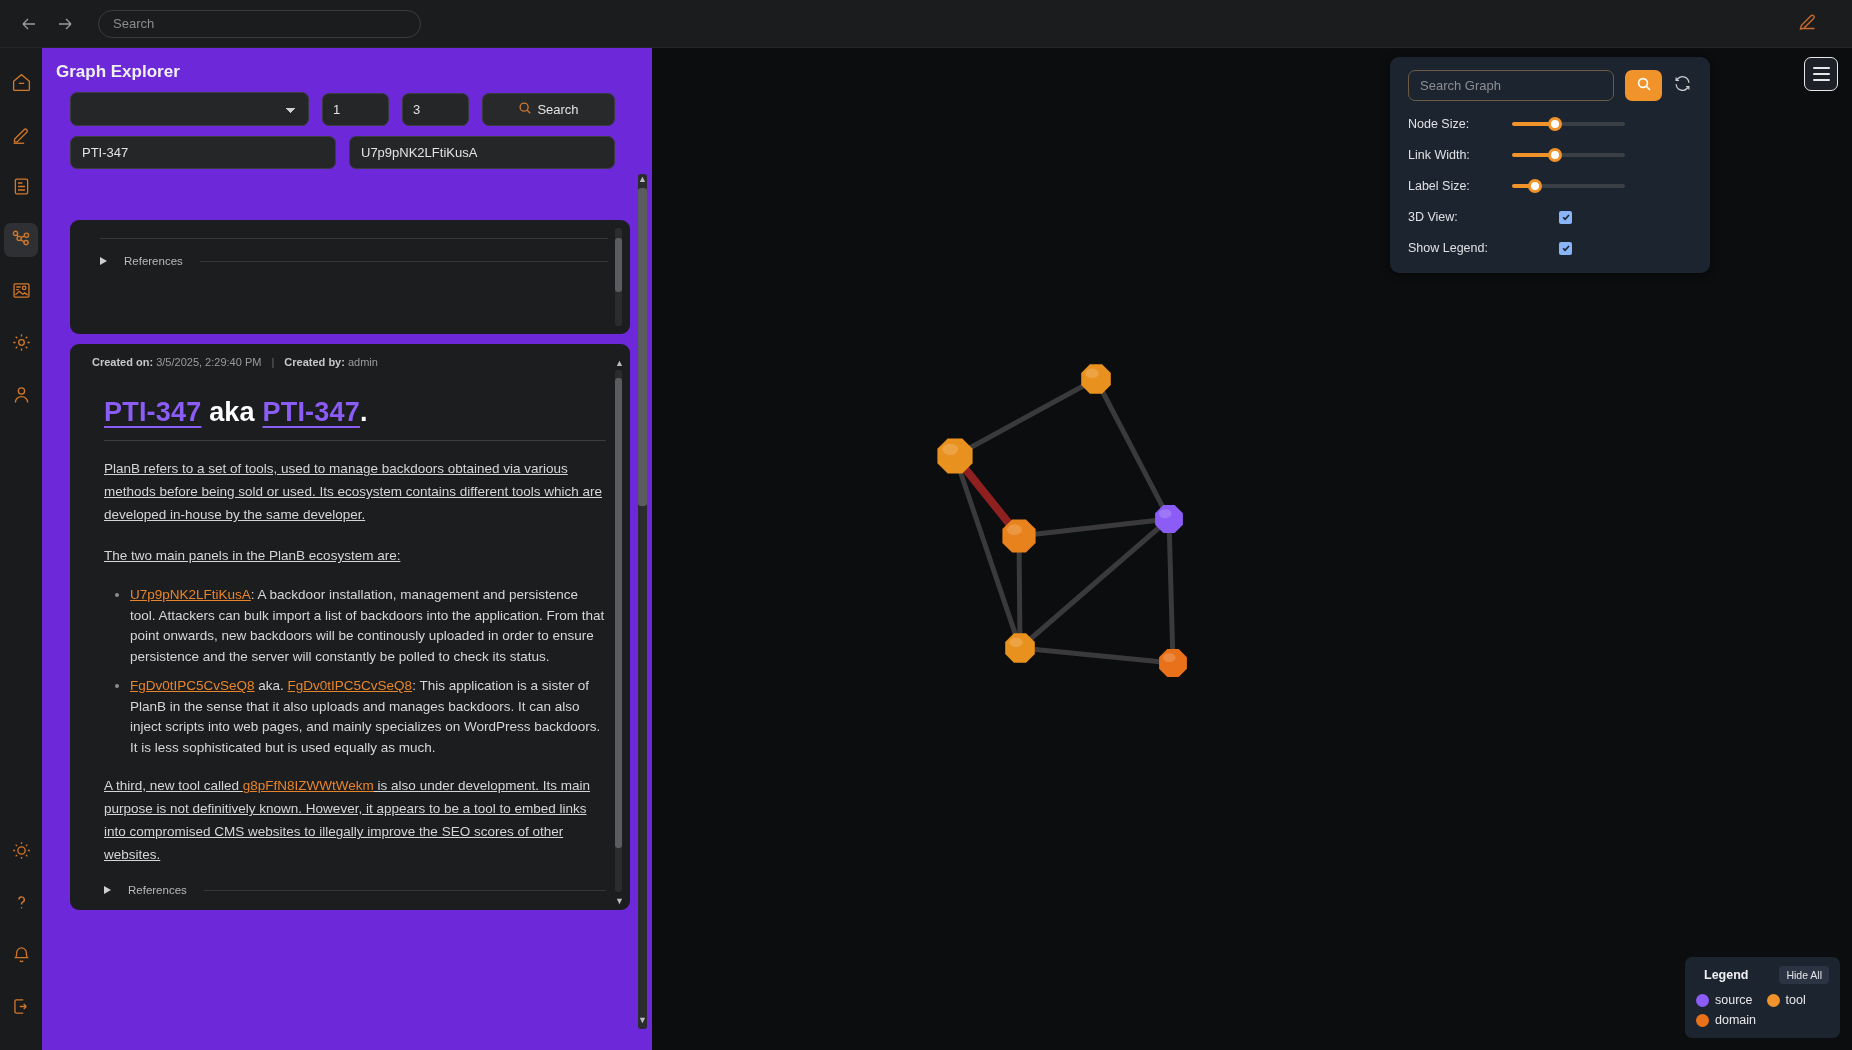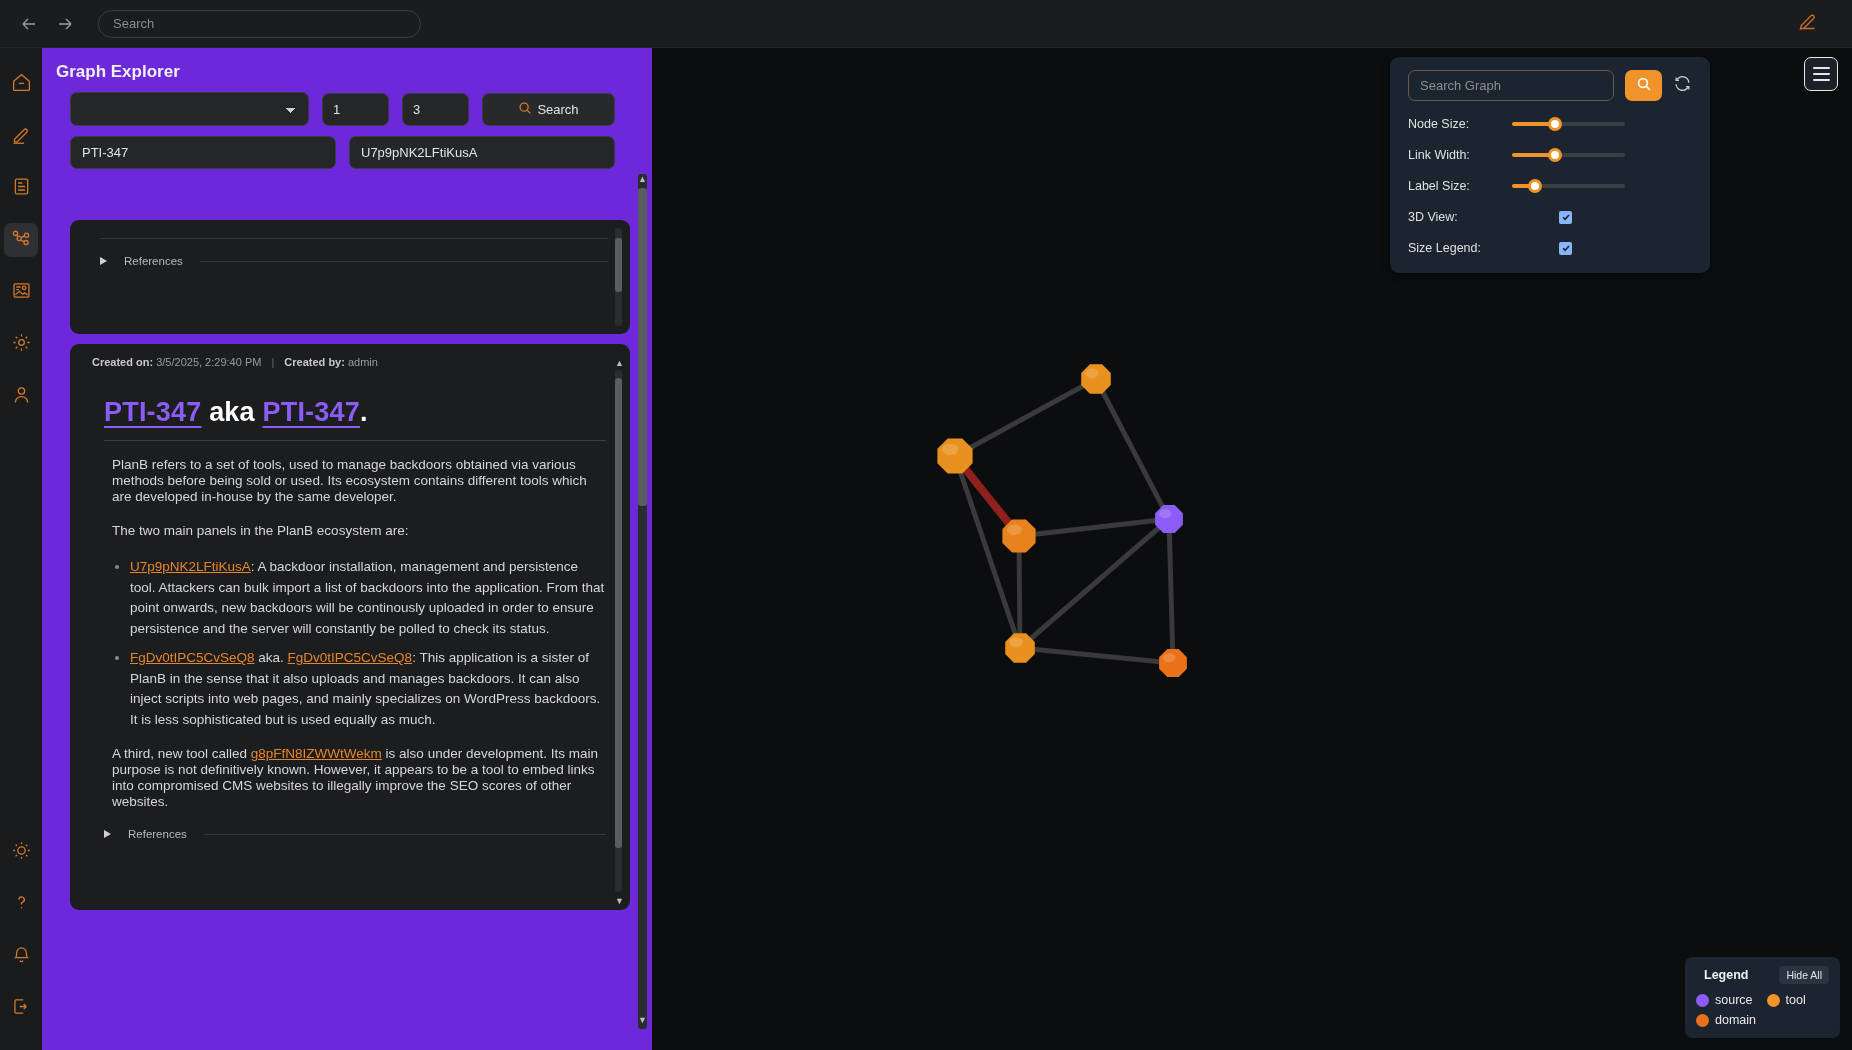--- a/index.html
+++ b/index.html
@@ -96,21 +96,21 @@
   .refs-line { flex:1; height:1px; background:#343639; }
 
   .meta { color:#9b9b9e; font-size:11px; padding:12px 0 0 22px; }
   .meta b { color:#c9c9cc; font-weight:bold; }
   .meta .sep { color:#6a6a6d; margin:0 7px; }
 
   .doc { padding:6px 24px 0 34px; }
   .doc h1 { margin:23px 0 0 0; font-size:27px; font-weight:bold; color:#ffffff; letter-spacing:0.2px; }
   .doc h1 a { color:#8b5cf6; text-decoration:underline; text-underline-offset:5px; }
   .doc .h-rule { height:1px; background:#3a3c3f; margin:12px 0 16px 0; }
-  .doc p { color:#d6d6d9; font-size:13.5px; line-height:16px; margin:0 0 18px 8px; }
+  .doc p { color:#d6d6d9; font-size:13.5px; line-height:23px; margin:0 0 18px 0;text-decoration:underline; }
   .doc ul { margin:0 0 16px 0; padding-left:26px; }
   .doc li { color:#d6d6d9; font-size:13.5px; line-height:20.5px; margin-bottom:9px; }
   .doc li::marker { color:#8b8b8e; }
   .doc a.o { color:#e8852a; text-decoration:underline; }
 
   
   .sbar { position:absolute; background:#2a2c2e; border-radius:3px; }
   .sthumb { position:absolute; background:#5a5c5f; border-radius:3px; }
   .sarrow { position:absolute; color:#bcbcbf; font-size:9px; text-align:center; }
 
@@ -480,21 +480,21 @@
         <span class="clabel">3D View:</span>
         <div class="cbx">
           <span>
             <svg width="10" height="10" viewBox="0 0 12 12" fill="none" stroke="#1c2430" stroke-width="2">
               <path d="M2.5 6.3l2.4 2.4L9.6 3.6"></path>
             </svg>
           </span>
         </div>
       </div>
       <div class="crow" style="margin-bottom:0">
-        <span class="clabel">Size Legend:</span>
+        <span class="clabel">Show Legend:</span>
         <div class="cbx">
           <span>
             <svg width="10" height="10" viewBox="0 0 12 12" fill="none" stroke="#1c2430" stroke-width="2">
               <path d="M2.5 6.3l2.4 2.4L9.6 3.6"></path>
             </svg>
           </span>
         </div>
       </div>
     </div>
 

